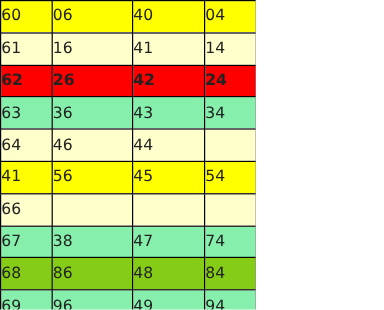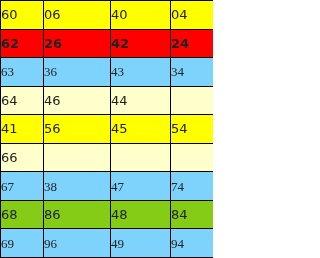--- a/index.html
+++ b/index.html
@@ -34,39 +34,45 @@
   }
   col.c0 { width: 43px; }
   col.c1 { width: 67px; }
   col.c2 { width: 60px; }
   col.c3 { width: 43px; }
 
   
   td.bg-yellow { background: #ffff00; color: #222222; }
   td.bg-cream  { background: #ffffcc; color: #222222; }
   td.bg-red    { background: #ff0000; color: #ffffff; font-weight: bold; margin-left: 12px; }
-  td.bg-green  { background: #7dd3fc; color: #ffffff; font-family: Liberation Serif, serif; }
+  td.bg-green  { background: #86efac; color: #ffffff; }
   td.bg-orange { background: #84cc16; color: #222222; }
 </style>
 </head>
 <body>
 
 <table id="grid-table">
   <colgroup>
     <col class="c0">
       <col class="c1">
       <col class="c2">
       <col class="c3">
   </colgroup>
   <tbody>
       <tr>
         <td class="bg-yellow">60</td>
         <td class="bg-yellow">06</td>
         <td class="bg-yellow">40</td>
         <td class="bg-yellow">04</td>
+      </tr>
+      <tr>
+        <td class="bg-cream">61</td>
+        <td class="bg-cream">16</td>
+        <td class="bg-cream">41</td>
+        <td class="bg-cream">14</td>
       </tr>
       <tr>
         <td class="bg-red">62</td>
         <td class="bg-red">26</td>
         <td class="bg-red">42</td>
         <td class="bg-red">24</td>
       </tr>
       <tr>
         <td class="bg-green">63</td>
         <td class="bg-green">36</td>

